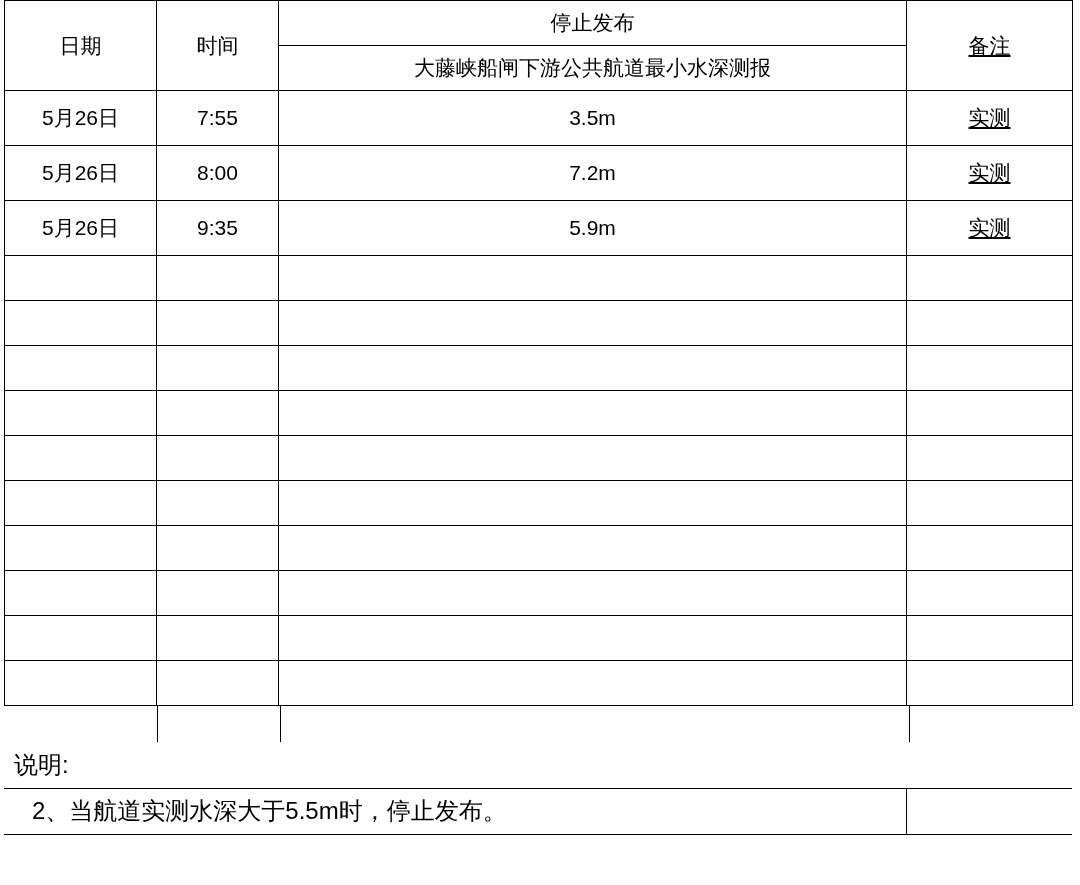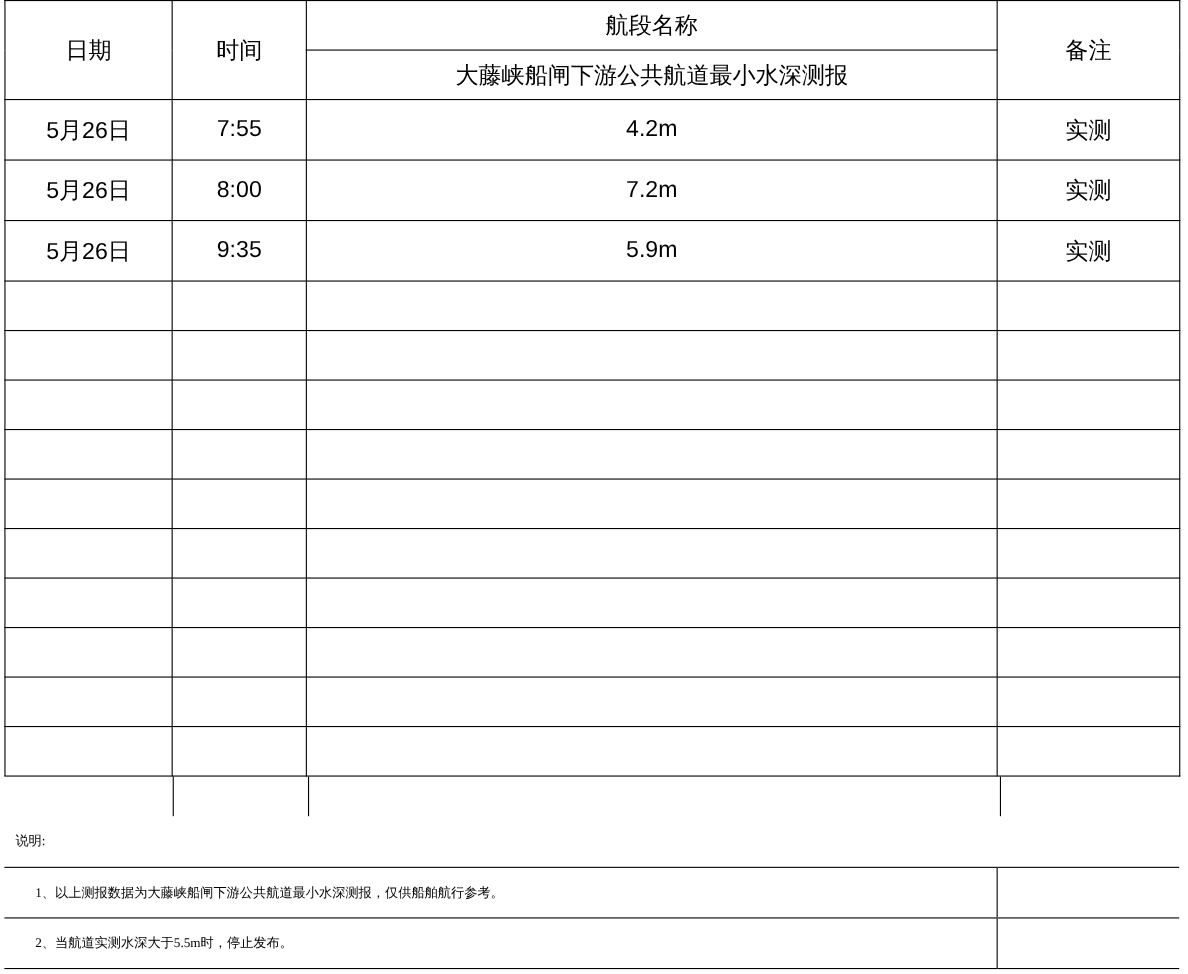--- a/index.html
+++ b/index.html
@@ -44,21 +44,21 @@
     padding: 0;
     text-align: center;
     vertical-align: middle;
     font-size: 21px;
     height: 45px;
     box-sizing: border-box;
   }
   td.col-date   { width: 152px; }
   td.col-time   { width: 122px; }
   td.col-sect   { width: 628px; }
-  td.col-note   { width: 166px; }
+  td.col-note   { width: 166px; text-decoration: underline; }
 
   .hdr-date, .hdr-time, .hdr-note { font-size: 21px; margin-top: 28px; }
   .sect-head-top {
     height: 46px;
     font-size: 21px;
   }
   .sect-head-sub {
     height: 48px;
     font-size: 21px;
   }
@@ -83,26 +83,25 @@
   .gap-table td.g4 { width: 166px; }
 
   .notes-table {
     border-collapse: collapse;
     table-layout: fixed;
     width: 1068px;
     margin: 0 0 0 4px;
   }
   .notes-table td {
     padding: 0 0 0 10px;
-    font-size: 12px;
+    font-size: 24px;
     height: 46px;
     vertical-align: middle;
     border: none;
     box-sizing: border-box;
-    font-family: Liberation Serif, serif;
   }
   .notes-table tr.note-line td.note-text {
     border-top: 1px solid #000000;
     border-bottom: 1px solid #000000;
     padding-left: 28px;
   }
   .notes-table tr.note-line td.note-right {
     width: 166px;
     border-top: 1px solid #000000;
     border-bottom: 1px solid #000000;
@@ -122,31 +121,31 @@
 <body>
 
 <div class="page">
 
 
   <table class="sheet">
     <tbody>
       <tr>
         <td class="col-date hdr-date" rowspan="2">日期</td>
         <td class="col-time hdr-time" rowspan="2">时间</td>
-        <td class="col-sect sect-head-top">航段名称</td>
+        <td class="col-sect sect-head-top">停止发布</td>
         <td class="col-note hdr-note" rowspan="2">备注</td>
       </tr>
       <tr>
         <td class="col-sect sect-head-sub">大藤峡船闸下游公共航道最小水深测报</td>
       </tr>
 
       <tr class="data-row">
         <td class="col-date">5月26日</td>
         <td class="col-time">7:55</td>
-        <td class="col-sect">4.2m</td>
+        <td class="col-sect">3.5m</td>
         <td class="col-note">实测</td>
       </tr>
       <tr class="data-row">
         <td class="col-date">5月26日</td>
         <td class="col-time">8:00</td>
         <td class="col-sect">7.2m</td>
         <td class="col-note">实测</td>
       </tr>
       <tr class="data-row">
         <td class="col-date">5月26日</td>
@@ -229,23 +228,19 @@
     </tbody>
   </table>
 
   <table class="notes-table">
     <tbody>
       <tr class="caption-line">
         <td class="note-text">说明:</td>
         <td class="note-right"></td>
       </tr>
       <tr class="note-line">
-        <td class="note-text">1、以上测报数据为大藤峡船闸下游公共航道最小水深测报，仅供船舶航行参考。</td>
-        <td class="note-right"></td>
-      </tr>
-      <tr class="note-line">
         <td class="note-text">2、当航道实测水深大于5.5m时，停止发布。</td>
         <td class="note-right"></td>
       </tr>
     </tbody>
   </table>
 
 </div>
 
 </body></html>

